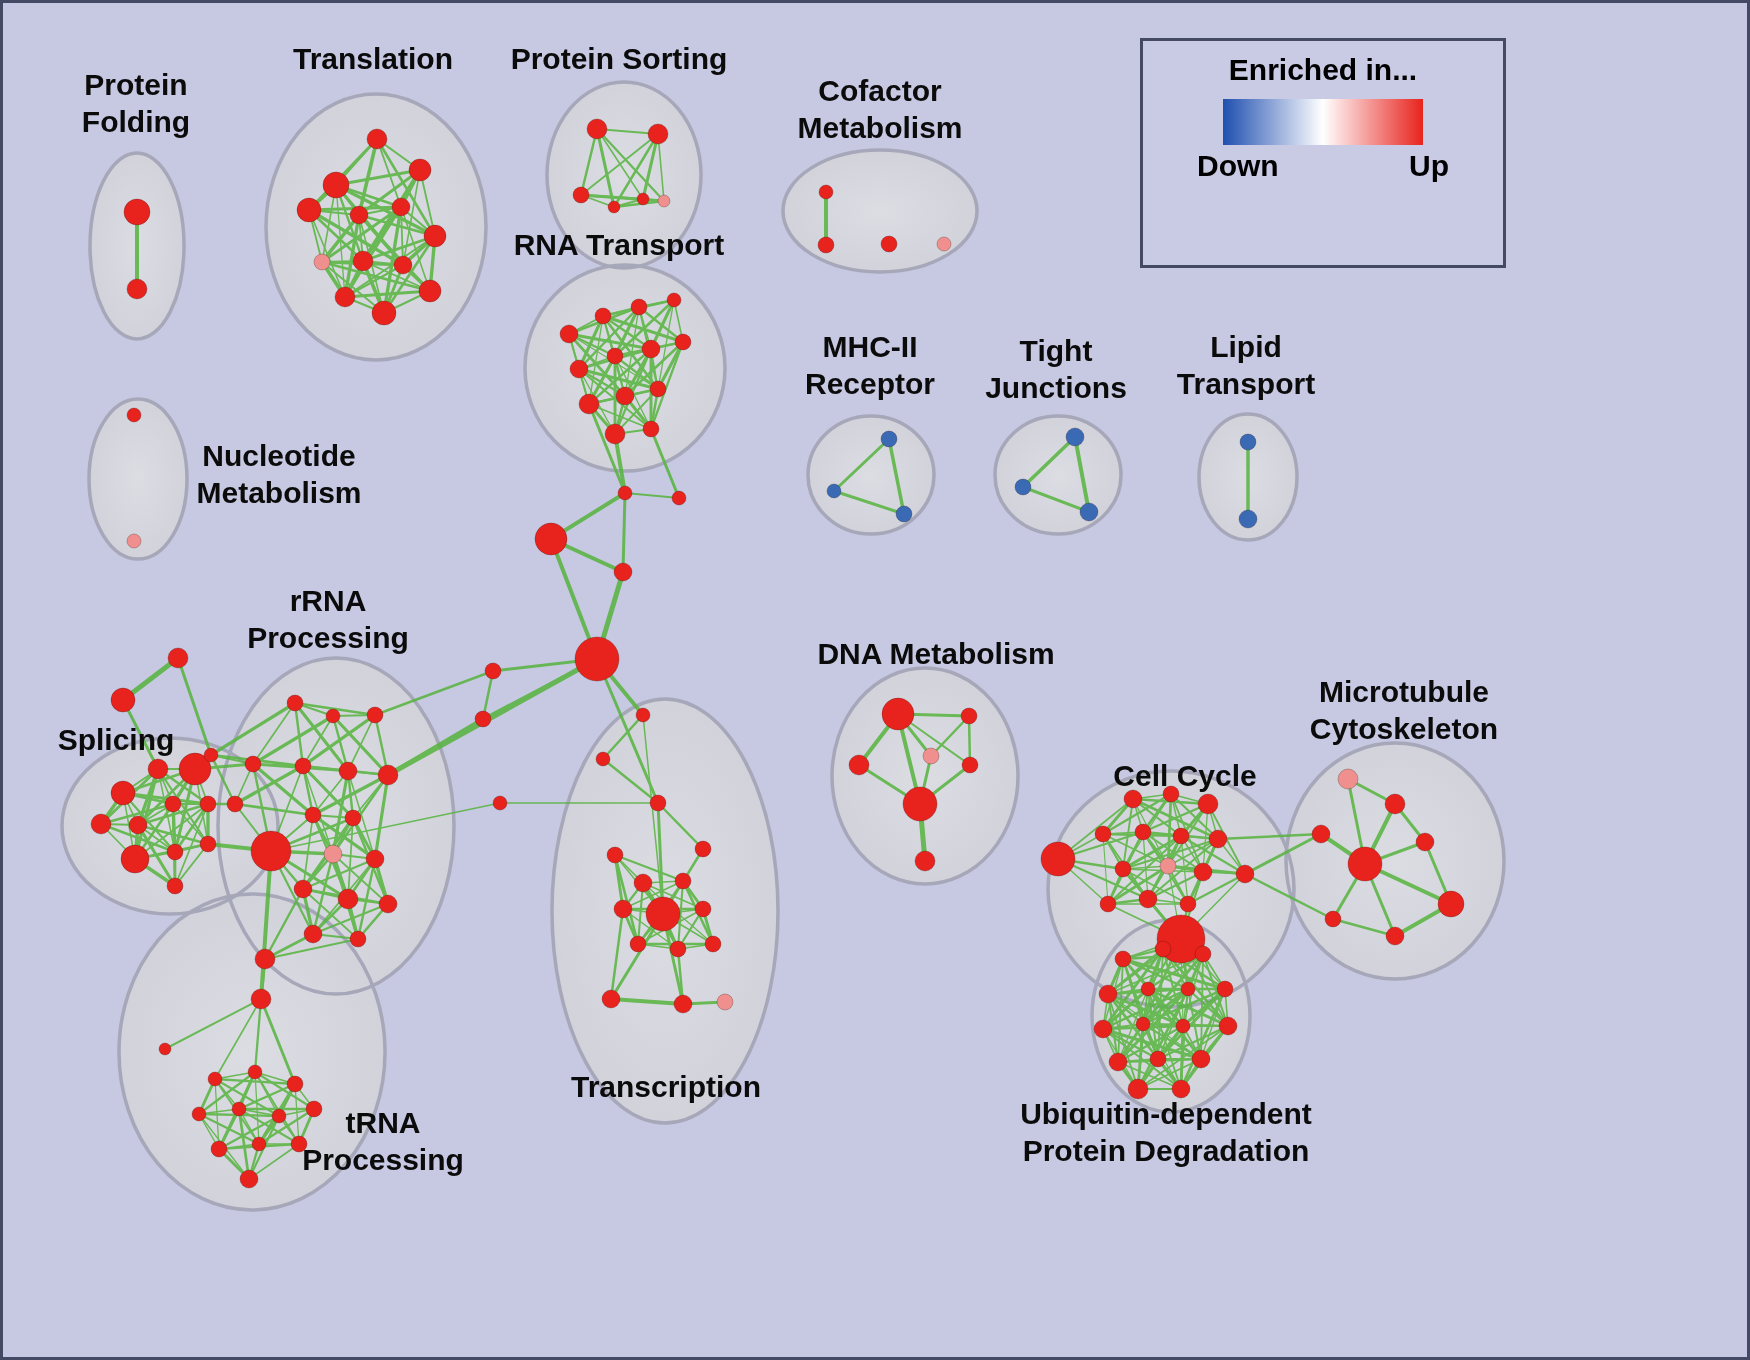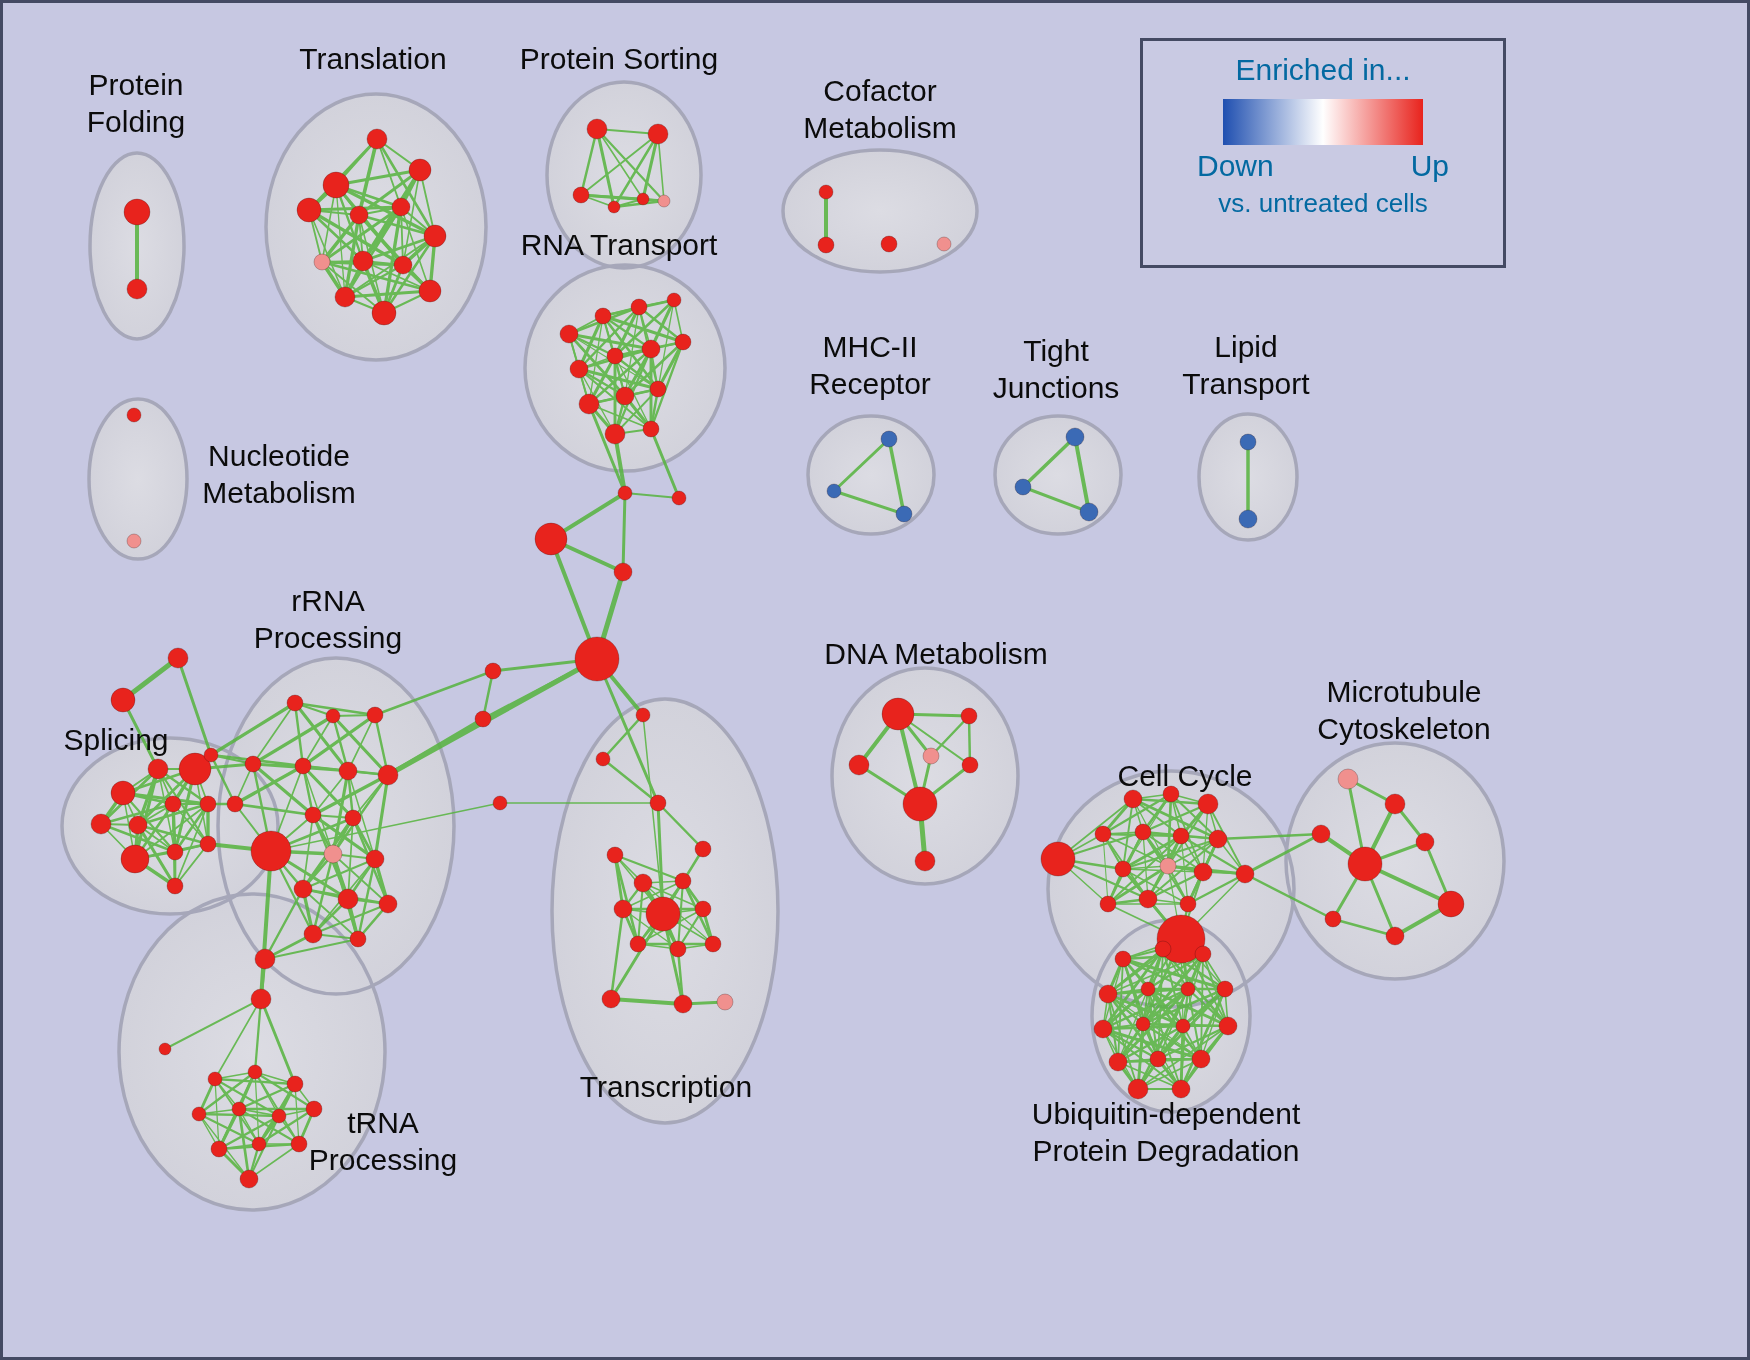--- a/index.html
+++ b/index.html
@@ -1,18 +1,18 @@
 <!DOCTYPE html>
 <html><head>
 <meta charset="utf-8">
 <style>
   html,body{margin:0;padding:0;background:#ffffff;font-family:"Liberation Sans","DejaVu Sans",sans-serif;}
-  .figure{position:relative;width:1750px;height:1360px;box-sizing:border-box;overflow:hidden;border:3px solid #444a63;background:#c7c8e2;}
+  .figure{position:relative;width:1750px;height:1360px;box-sizing:border-box;overflow:hidden;border:3px solid #444a63;background:#c7c8e2;font-weight:bold;}
   .figure svg{position:absolute;left:0;top:0;}
-  .legend{position:absolute;left:1137px;top:35px;width:366px;height:230px;box-sizing:border-box;border:3px solid #444a63;background:#c9cae3;text-align:center;color:#0369a1;}
+  .legend{position:absolute;left:1137px;top:35px;width:366px;height:230px;box-sizing:border-box;border:3px solid #444a63;background:#c9cae3;text-align:center;color:#000000;}
   .legend-title{font-size:30px;margin-top:12px;}
   .legend-bar{width:200px;height:46px;margin:12px auto 4px auto;}
   .legend-endpoints{width:252px;margin:2px auto 0 auto;display:flex;justify-content:space-between;font-size:30px;}
   .legend-caption{font-size:26px;margin-top:5px;}
 </style>
 </head>
 <body>
 
 <div class="figure" style="background: rgb(199, 200, 226); border-color: rgb(68, 74, 99);">
   <svg id="network-svg" width="1750" height="1360" viewBox="0 0 1750 1360">
@@ -857,15 +857,14 @@
       </g>
     </svg>
 
   <div class="legend" style="border-color: rgb(68, 74, 99);">
     <div class="legend-title">Enriched in...</div>
     <div class="legend-bar" style="background: linear-gradient(to right, rgb(31, 79, 176) 0%, rgb(255, 255, 255) 50%, rgb(232, 35, 29) 100%);"></div>
     <div class="legend-endpoints">
       <span>Down</span>
       <span>Up</span>
     </div>
-    <div class="legend-caption">vs. untreated cells</div>
   </div>
 </div>
 
 </body></html>

